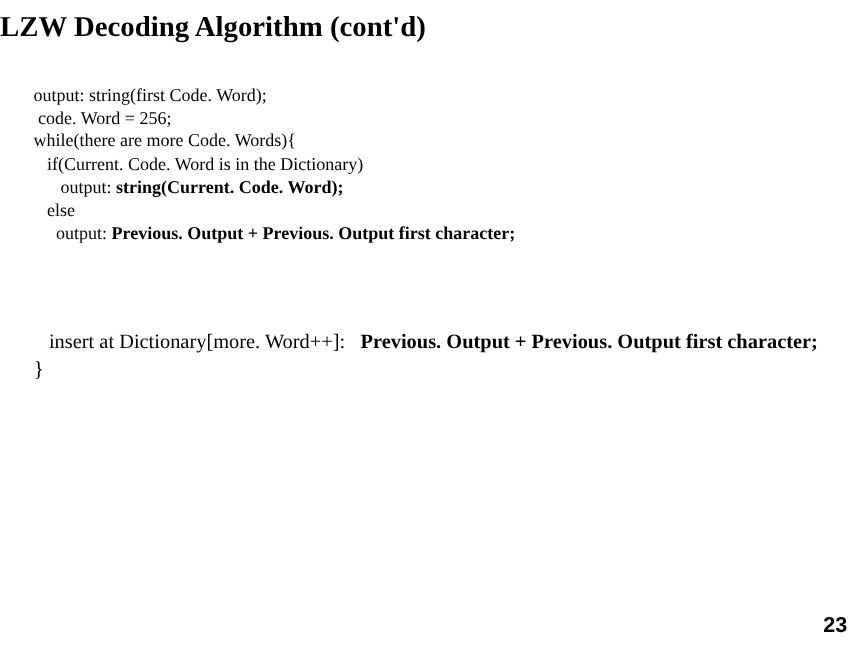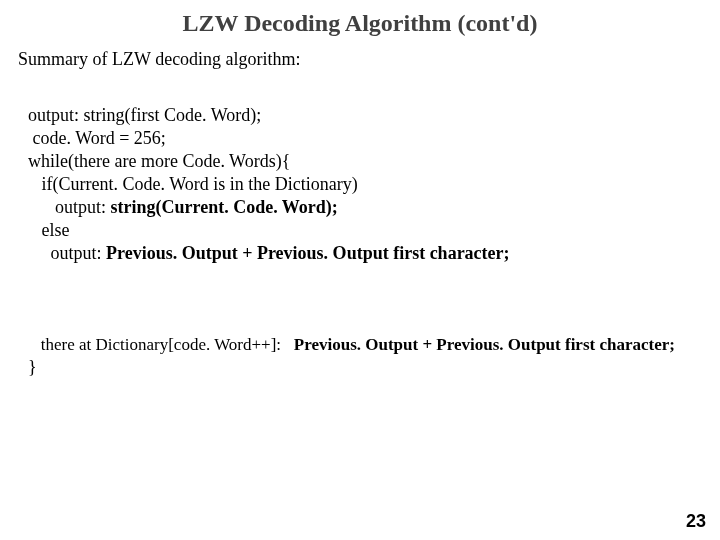--- a/index.html
+++ b/index.html
@@ -13,32 +13,32 @@
     position: relative;
     overflow: hidden;
   }
   .slide {
     width: 720px;
     height: 540px;
     position: relative;
     box-sizing: border-box;
   }
   .title {
-    color: #404040;
+    color: #000000;
     font-weight: bold;
     font-size: 24px;
-    text-align: center;
+    text-align: left;
     padding-top: 10px;
   }
   .summary {
     font-size: 18px;
     margin: 12px 0 0 18px;
   }
   .code {
-    font-size: 18px;
+    font-size: 15px;
     white-space: pre;
     margin: 34px 0 0 28px;
     line-height: 1.28;
   }
   .code .b { font-weight: bold; }
   .insert-line {
     font-size: 17px;
     white-space: pre;
     margin: 70px 0 0 28px;
   }
@@ -57,29 +57,28 @@
     margin-left: 20px;
   }
 </style>
 </head>
 <body>
 
 <div class="slide">
 
   <div class="title">LZW Decoding Algorithm (cont'd)</div>
 
-  <div class="summary">Summary of LZW decoding algorithm:</div>
 
   <div class="code"><span>output: string(first Code. Word);</span>
 <span> code. Word = 256;</span>
 <span>while(there are more Code. Words){</span>
 <span>   if(Current. Code. Word is in the Dictionary)</span>
 <span>      output: </span><span class="b">string(Current. Code. Word);</span>
 <span>   else</span>
 <span>     output: </span><span class="b">Previous. Output + Previous. Output first character;</span></div>
 
-  <div class="insert-line"><span>   there at Dictionary[code. Word++]:   </span><span class="b">Previous. Output + Previous. Output first character;</span></div>
+  <div class="insert-line"><span>   insert at Dictionary[more. Word++]:   </span><span class="b">Previous. Output + Previous. Output first character;</span></div>
 
   <div class="closebrace">}</div>
 
   <div class="pagenum">23</div>
 
 </div>
 
 </body></html>

